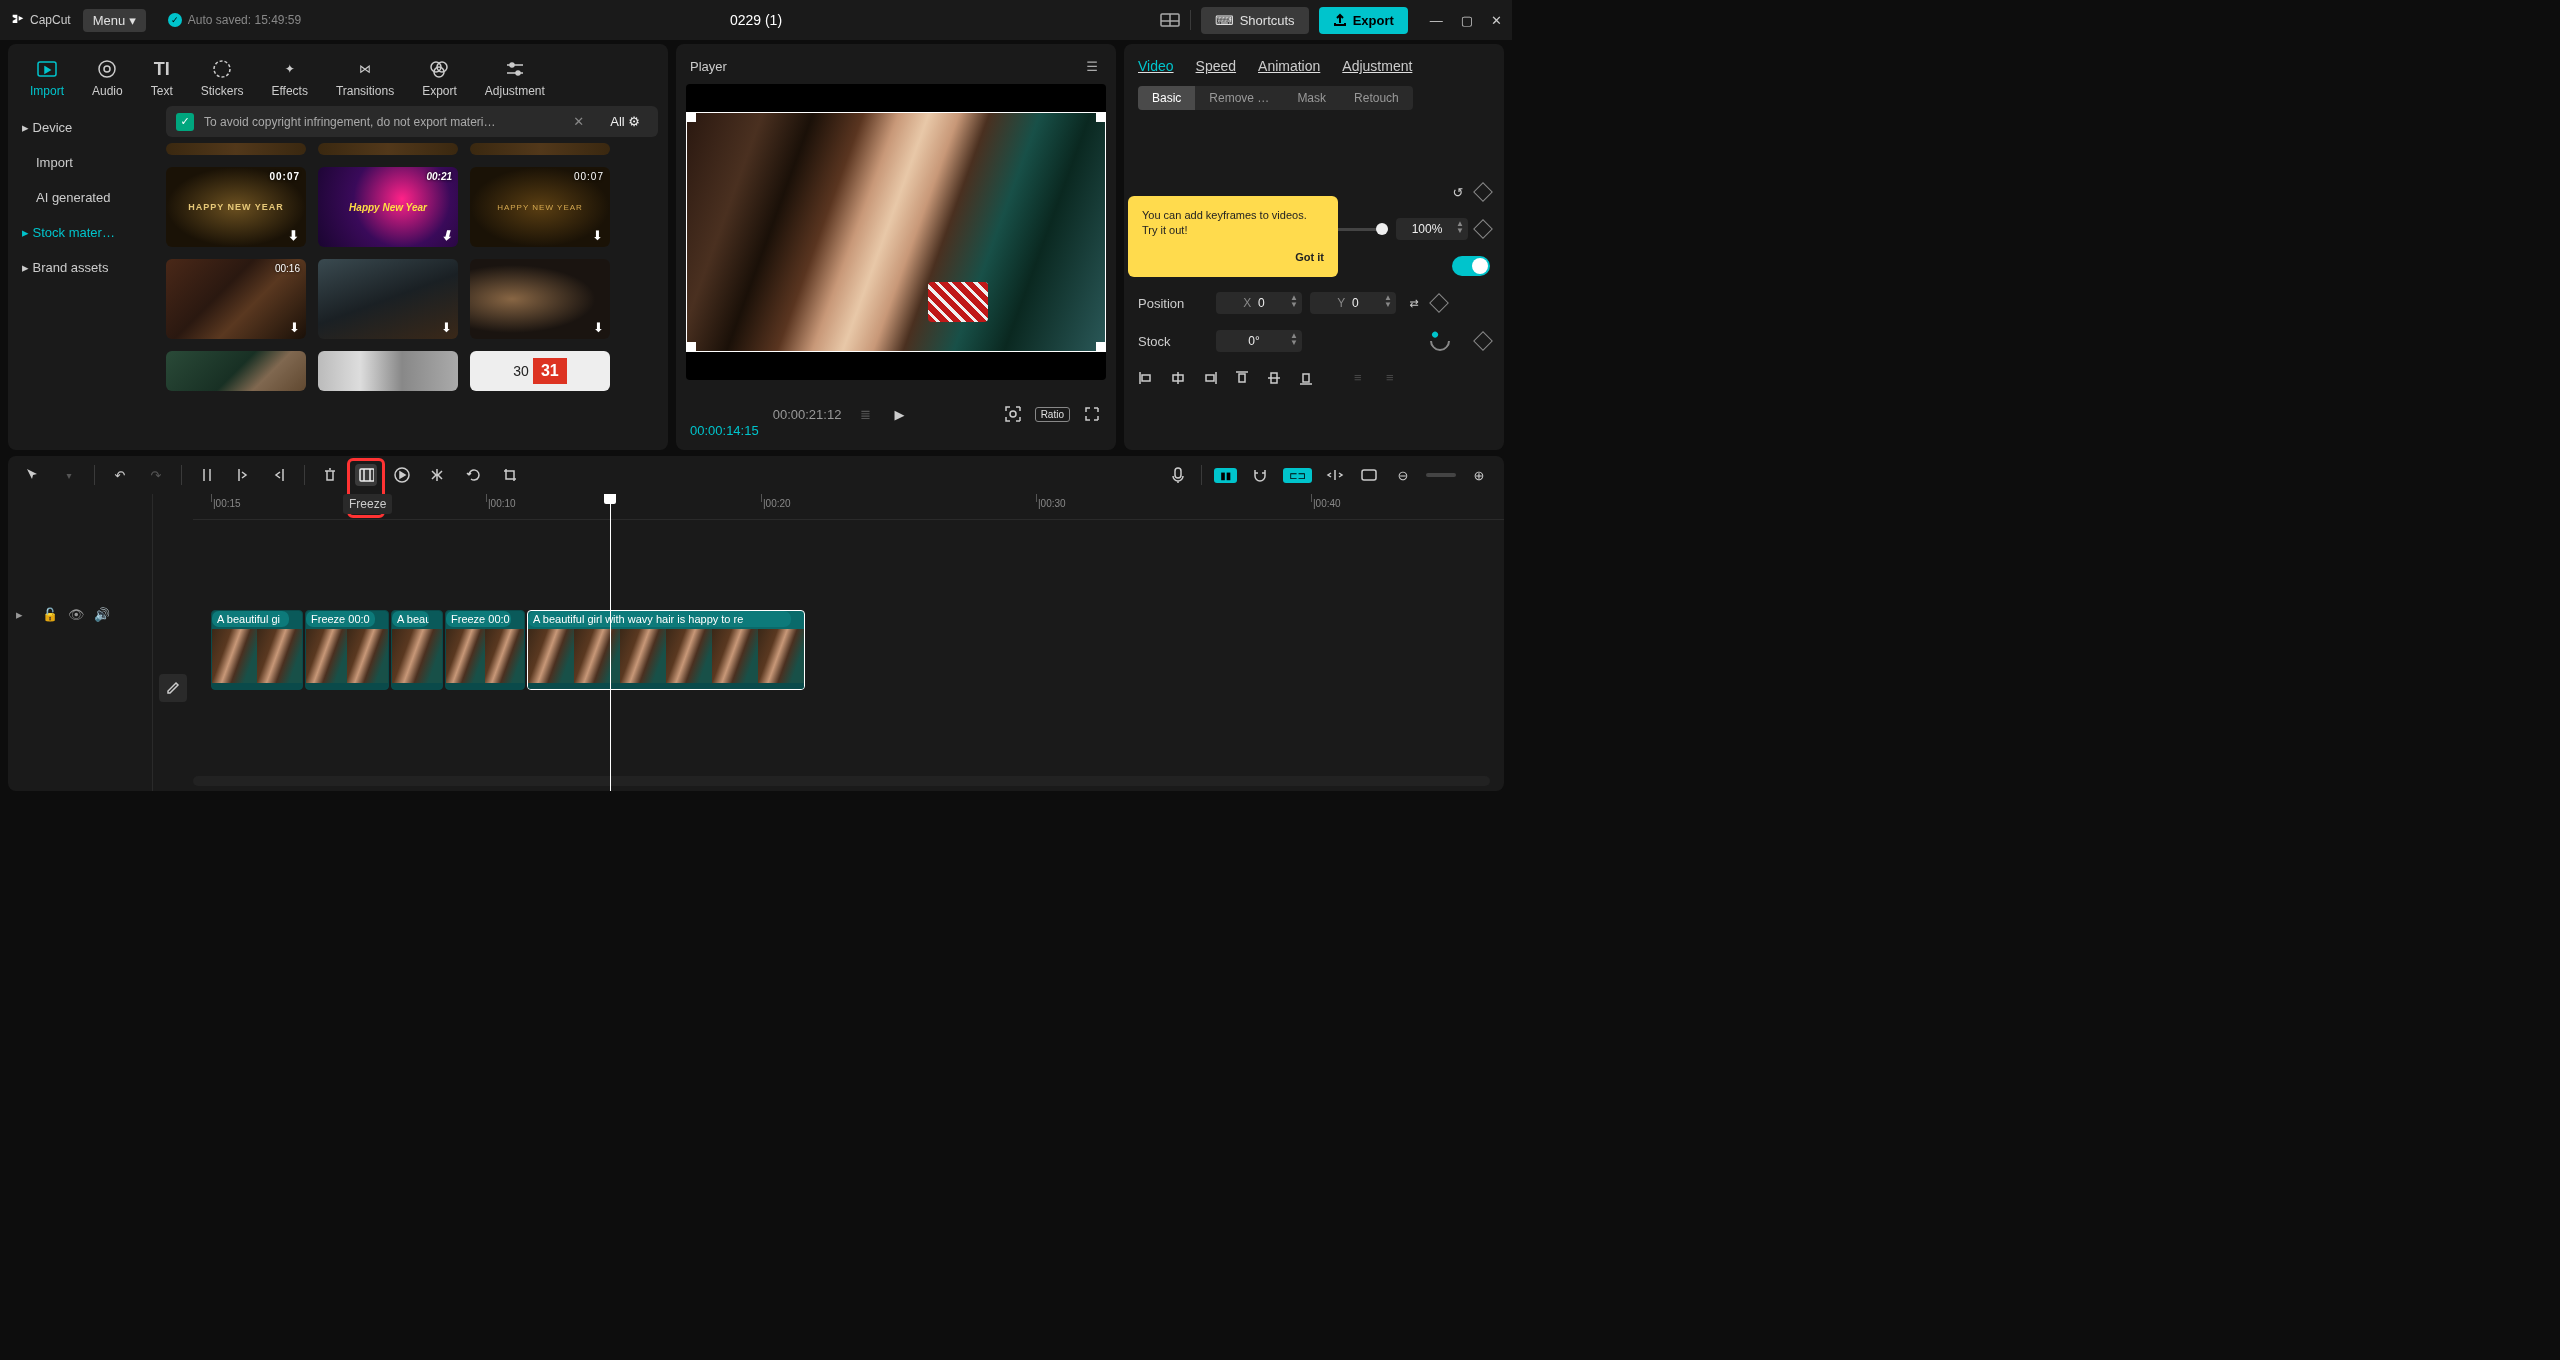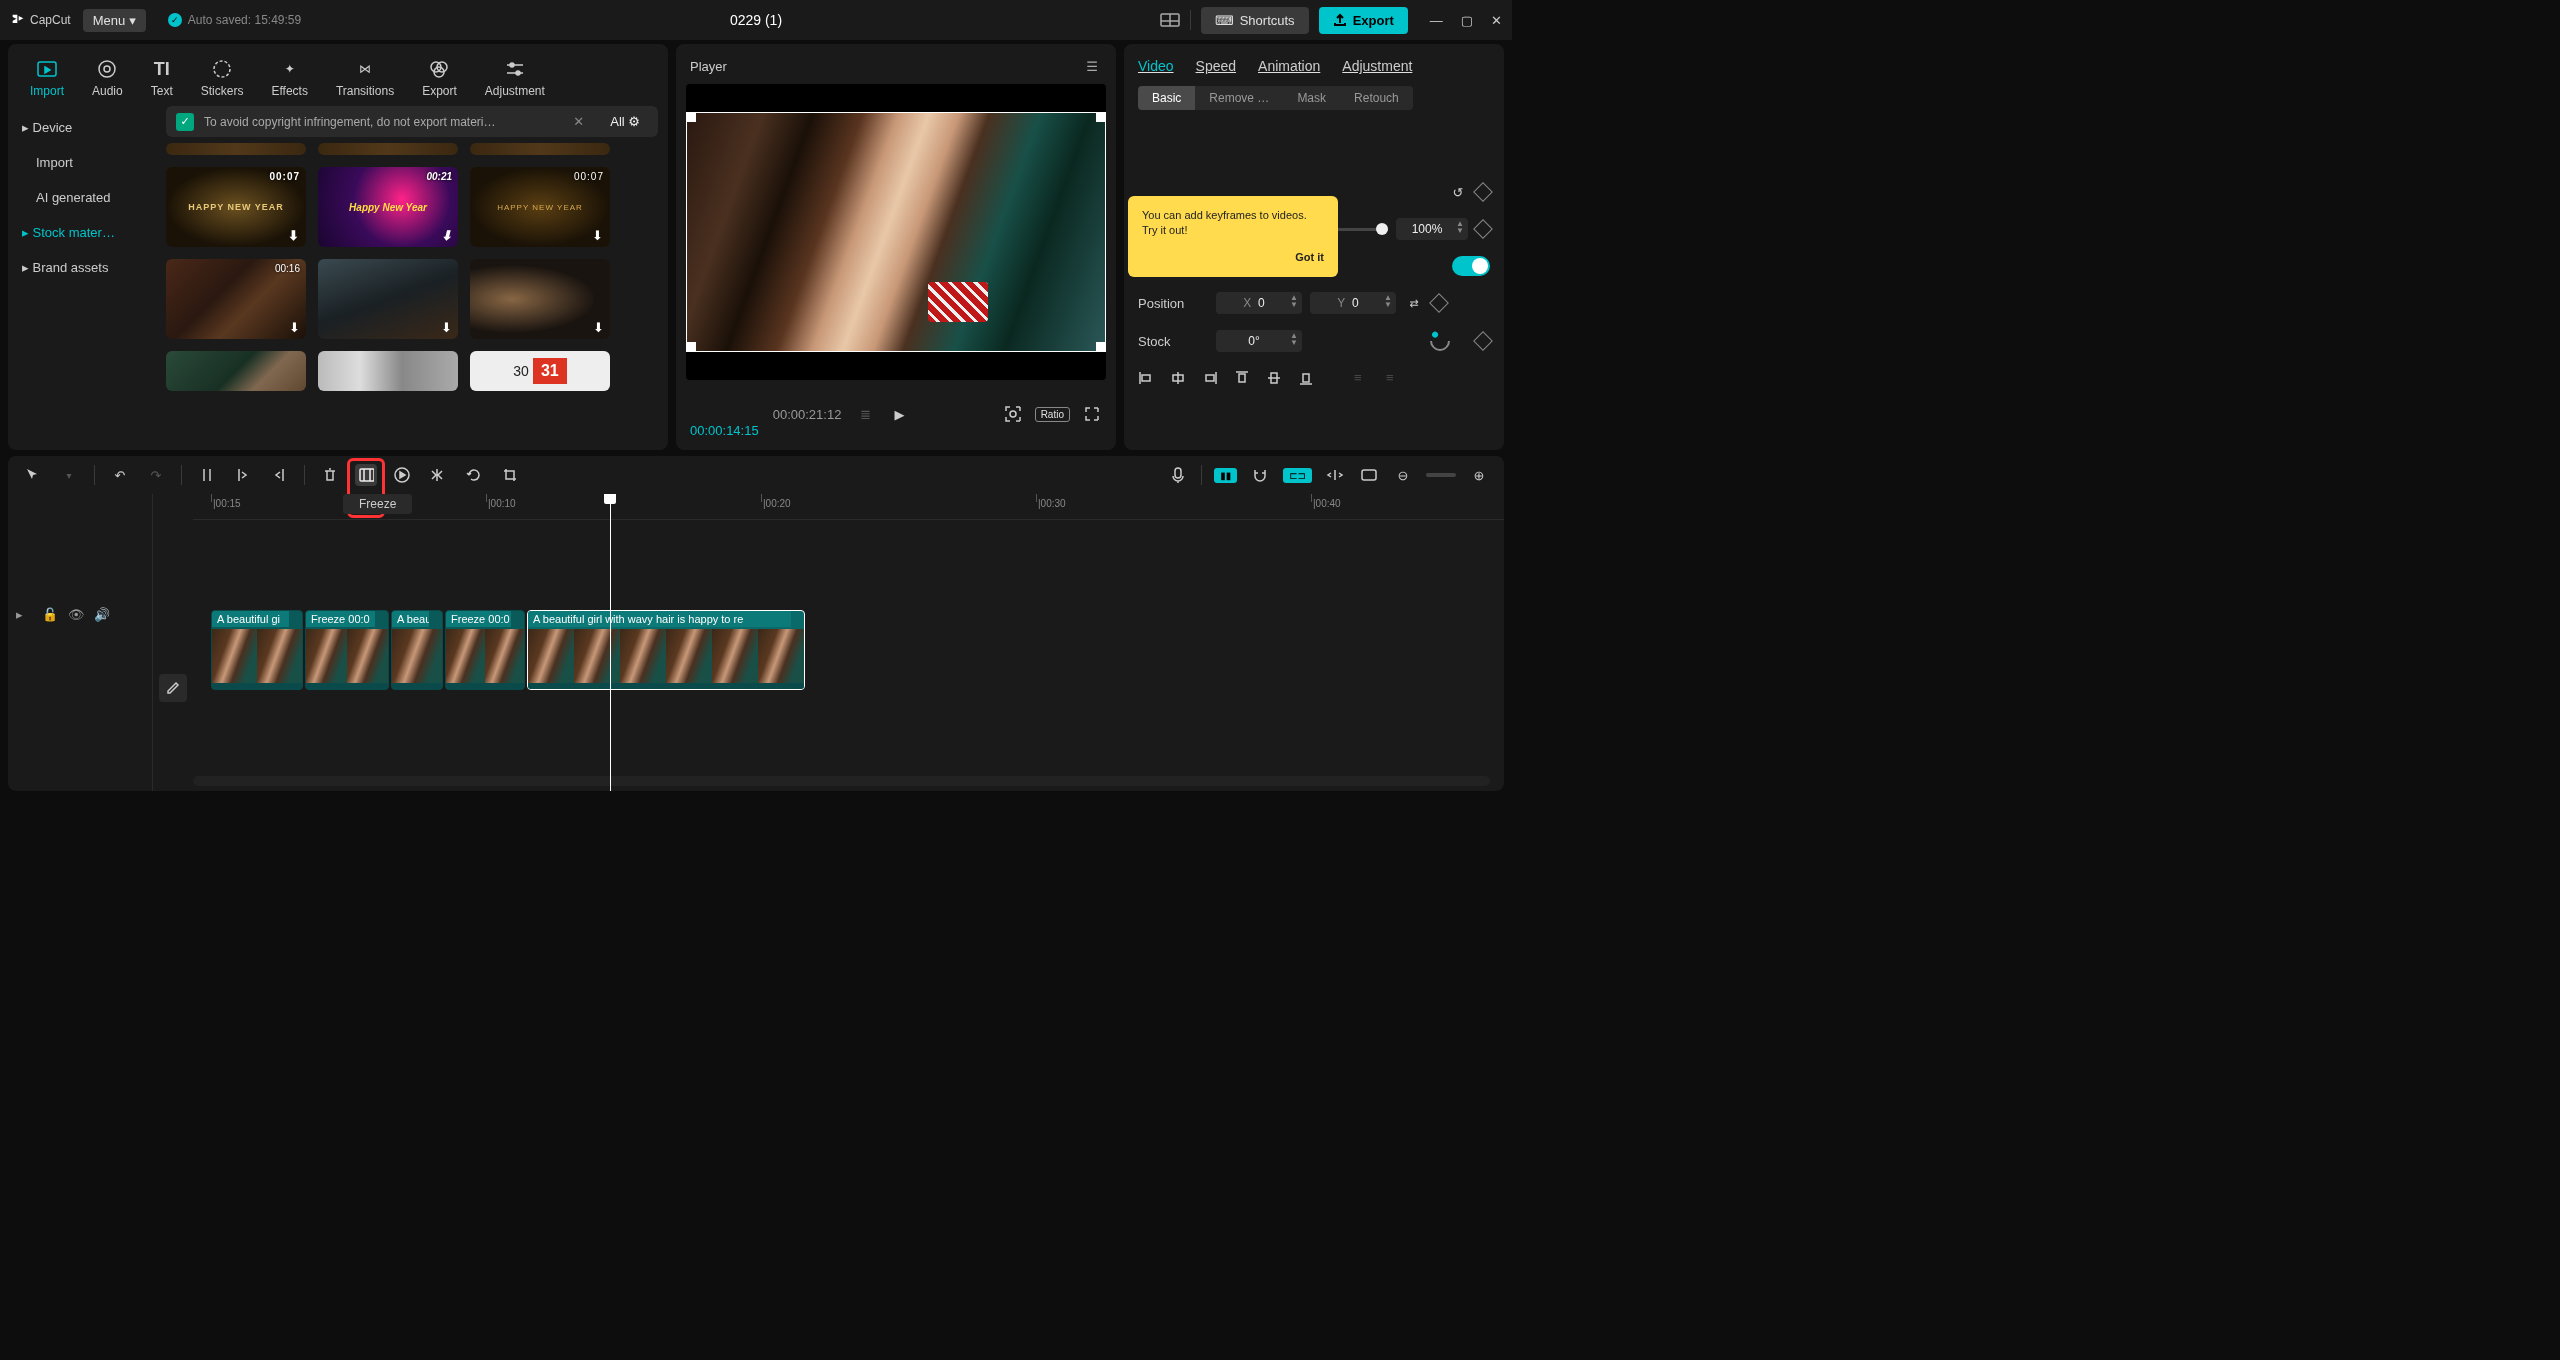--- a/index.html
+++ b/index.html
@@ -108,40 +108,40 @@
 .rotate-arc .dot { width: 6px; height: 6px; background: #00c4cc; border-radius: 50%; position: absolute; top: -3px; left: 6px; }
 
 
 .tl-wrap { background: #1a1a1a; border-radius: 8px; margin: 6px 8px 8px; height: 335px; display: flex; flex-direction: column; }
 .tl-toolbar { display: flex; align-items: center; padding: 8px 14px; gap: 14px; }
 .tl-ico { width: 22px; height: 22px; color: #ccc; cursor: pointer; display:flex;align-items:center;justify-content:center; }
 .tl-ico.dim { color: #555; }
 .tl-sep { width: 1px; height: 20px; background: #3a3a3a; }
 .freeze-hl { position: relative; }
 .freeze-box { position: absolute; top: -6px; left: -8px; right: -8px; bottom: -32px; border: 3px solid #ff3333; border-radius: 6px; pointer-events: none; }
-.freeze-tooltip { position: absolute; top: 30px; left: -12px; background: #2a2a2a; padding: 3px 16px; border-radius: 3px; font-size: 12px; white-space: nowrap; z-index: 5; }
+.freeze-tooltip { position: absolute; top: 30px; left: -12px; background: #2a2a2a; padding: 3px 6px; border-radius: 3px; font-size: 12px; white-space: nowrap; z-index: 5; }
 .tl-right { margin-left: auto; display: flex; gap: 12px; align-items: center; }
 .tl-chip { padding: 2px 6px; border-radius: 3px; font-size: 10px; }
 .tl-chip.on { background: #00c4cc; color: #000; }
 
 
 .tl-body { flex: 1; display: flex; overflow: hidden; }
 .tl-gutter { width: 145px; display: flex; flex-direction: column; border-right: 1px solid #2a2a2a; }
 .gutter-ctrls { display: flex; gap: 10px; padding: 8px; margin-top: 105px; }
 .gutter-ico { width: 16px; height: 16px; color: #999; cursor: pointer; }
 .tl-tracks { flex: 1; position: relative; overflow: hidden; }
 .ruler { height: 26px; position: relative; border-bottom: 1px solid #2a2a2a; }
 .ruler-tick { position: absolute; top: 4px; font-size: 10px; color: #888; }
 .ruler-tick::before { content: ''; position: absolute; left: -2px; top: -4px; width: 1px; height: 8px; background: #555; }
 .playhead { position: absolute; top: 0; bottom: 0; width: 1px; background: #fff; z-index: 20; }
 .playhead::before { content: ''; position: absolute; top: -2px; left: -6px; width: 12px; height: 12px; background: #fff; border-radius: 2px; }
 .track-lane { position: absolute; top: 116px; left: 0; right: 0; height: 80px; }
 .clip { position: absolute; top: 0; height: 80px; background: #0a5a5a; border-radius: 4px; overflow: hidden; border: 1px solid #0a4a4a; }
 .clip.selected { border: 1.5px solid #fff; background: #0a6a6a; }
-.clip-label { position: absolute; top: 0; left: 0; right: 13px; background: #0d7a7a; padding: 2px 5px; font-size: 11px; color: #fff; white-space: nowrap; overflow: hidden; }
+.clip-label { position: absolute; top: 0; left: 0; right: 13px; background: #0d7a7a; padding: 2px 5px; font-size: 11px; color: #fff; white-space: nowrap; overflow: hidden; border-radius: 7px; }
 .clip-thumbs { position: absolute; top: 18px; left: 0; right: 0; bottom: 6px; display: flex; }
 .clip-thumbs .ct { flex: 1; background: linear-gradient(110deg, #3a2818 0%, #5a3820 30%, #c89878 45%, #4a3020 60%, #185048 80%); min-width: 0; }
 .clip-audio { position: absolute; bottom: 0; left: 0; right: 0; height: 6px; background: #0a4a4a; }
 .tl-scroll { position: absolute; bottom: 2px; left: 0; right: 14px; height: 10px; background: #222; border-radius: 5px; }
 </style>
 </head>
 <body>
 
 <div class="titlebar">
   <div class="logo">

